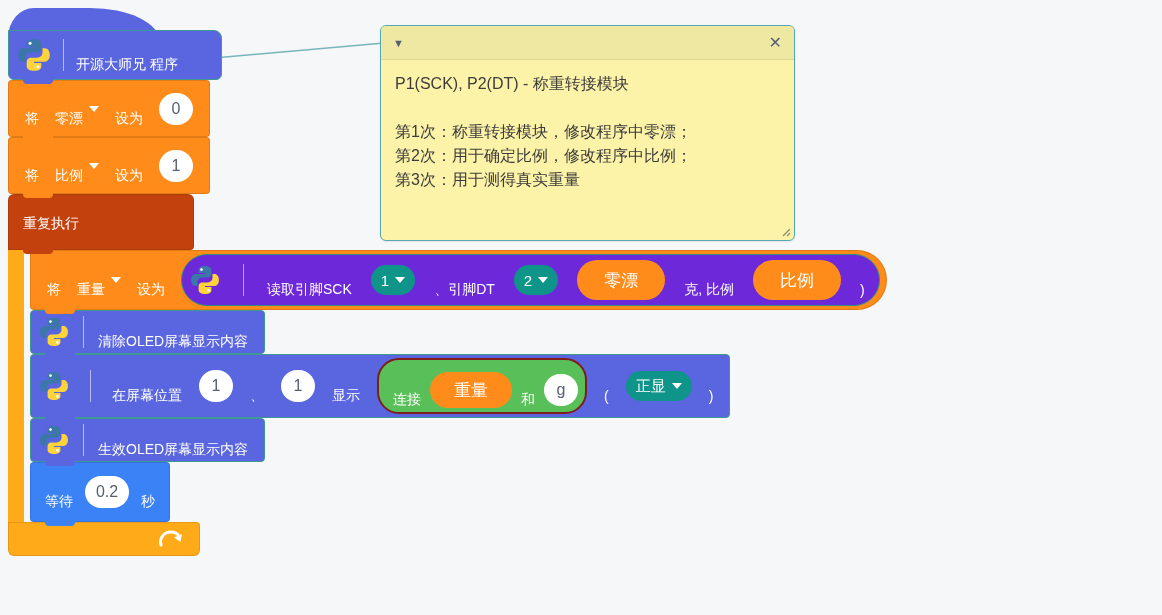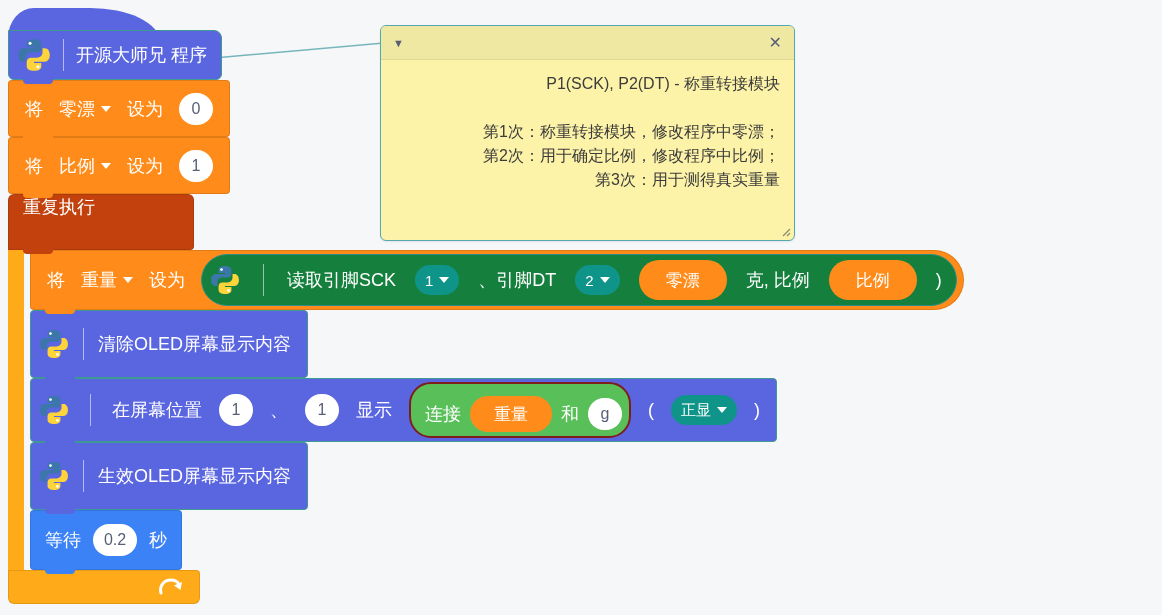--- a/index.html
+++ b/index.html
@@ -3,21 +3,21 @@
 <meta charset="utf-8">
 <style>
   html,body{margin:0;padding:0;}
   body{font-family:"Liberation Sans","DejaVu Sans",sans-serif;}
   .canvas{position:relative;width:1162px;height:615px;background:#f6f7f8;overflow:hidden;}
 
   
   .stack{position:relative;white-space:nowrap;box-sizing:border-box;}
   .tab::after{content:"";position:absolute;left:14px;bottom:-5px;width:30px;height:5px;
               background:inherit;border-radius:0 0 4px 4px;z-index:2;}
-  .word{color:#fff;font-size:18px;}
+  .word{color:#fff;font-size:14px;margin-top:20px;}
   .num{color:#575e75;font-size:16px;}
   .oval{background:#fff;min-width:44px;height:32px;border-radius:16px;display:inline-flex;
         align-items:center;justify-content:center;padding:4px 10px;box-sizing:border-box;}
   .oval.round{min-width:34px;width:34px;padding:0;}
   .caret{width:0;height:0;border-left:5px solid transparent;border-right:5px solid transparent;
          border-top:6px solid #fff;margin-left:6px;display:inline-block;}
   .field{display:inline-flex;align-items:center;cursor:pointer;}
   .sep{width:1px;height:32px;background:rgba(255,255,255,.55);margin:0 4px;}
   .pyicon{flex:0 0 auto;display:inline-flex;}
 
@@ -41,46 +41,46 @@
          border-radius:6px 6px 4px 0;display:flex;align-items:flex-start;padding:0 14px;box-sizing:border-box;}
   .c-body{border-left:16px solid #ffab19;padding-left:6px;display:flex;flex-direction:column;
           align-items:flex-start;}
   .c-bottom{position:relative;width:192px;height:34px;background:#ffab19;border:1px solid rgba(0,0,0,.1);
             border-radius:0 4px 6px 6px;display:flex;align-items:center;justify-content:flex-end;
             padding:0 16px;box-sizing:border-box;}
   .wait-block{background:#3b82f6;border:1px solid rgba(0,0,0,.1);height:60px;border-radius:4px;
               display:flex;align-items:center;gap:12px;padding:0 14px;width:fit-content;}
 
   
-  .blue-block{background:#5a65e0;border:1px solid #3d9991;height:68px;border-radius:4px;
+  .blue-block{background:#5a65e0;border:1px solid #3d9991;height:44px;border-radius:4px;
               display:flex;align-items:center;gap:10px;padding:0 16px 0 8px;width:fit-content;}
   .row-weight{background:#ff8c1a;border:1px solid rgba(0,0,0,.12);height:60px;
               border-radius:4px 30px 30px 4px;display:flex;align-items:center;gap:16px;
               padding:0 6px 0 16px;width:fit-content;}
-  .reporter{background:#15803d;border:1px solid #2f8f85;height:50px;border-radius:26px;
+  .reporter{background:#6d28d9;border:1px solid #2f8f85;height:50px;border-radius:26px;
             display:inline-flex;align-items:center;gap:19px;padding:0 14px 0 8px;color:#fff;}
   .pill-teal{background:#0f9489;height:30px;border-radius:15px;padding:0 10px;display:inline-flex;
              align-items:center;color:#fff;font-size:15px;cursor:pointer;}
   .pill-orange{background:#ff8c1a;height:40px;min-width:64px;border-radius:20px;display:inline-flex;
                align-items:center;justify-content:center;color:#fff;font-size:17px;padding:0 12px;}
   .join{background:#59c059;border:2px solid #7f1d1d;height:44px;border-radius:22px;display:inline-flex;
         align-items:center;gap:9px;padding:8px 7px 0 14px;}
   .join .pill-orange{height:36px;border-radius:18px;min-width:58px;}
 
   
   .comment{position:absolute;left:380px;top:25px;width:415px;height:216px;background:#fcf3a8;
            border:1px solid #55a8b2;border-radius:6px;box-sizing:border-box;display:flex;
            flex-direction:column;box-shadow:0 1px 2px rgba(0,0,0,.08);}
   .comment-header{height:33px;background:#efe8a2;border-bottom:1px solid rgba(0,0,0,.07);
                   border-radius:5px 5px 0 0;display:flex;align-items:center;justify-content:space-between;
                   padding:0 12px;flex:0 0 auto;}
   .comment-collapse{color:#575e75;font-size:11px;cursor:pointer;}
   .comment-close{color:#575e75;font-size:16px;font-weight:bold;cursor:pointer;}
   .comment-body{flex:1;padding:12px 14px;font-size:16px;line-height:24px;color:#3c3c3c;overflow:hidden;}
-  .comment-body div{min-height:24px;text-align:right;}
+  .comment-body div{min-height:24px;}
   .resize-handle{position:absolute;right:3px;bottom:3px;cursor:nwse-resize;}
 
   .connector{position:absolute;left:214px;top:39px;}
 </style>
 </head>
 <body>
 
 <div class="canvas">
 
   <svg class="connector" width="170" height="22">

